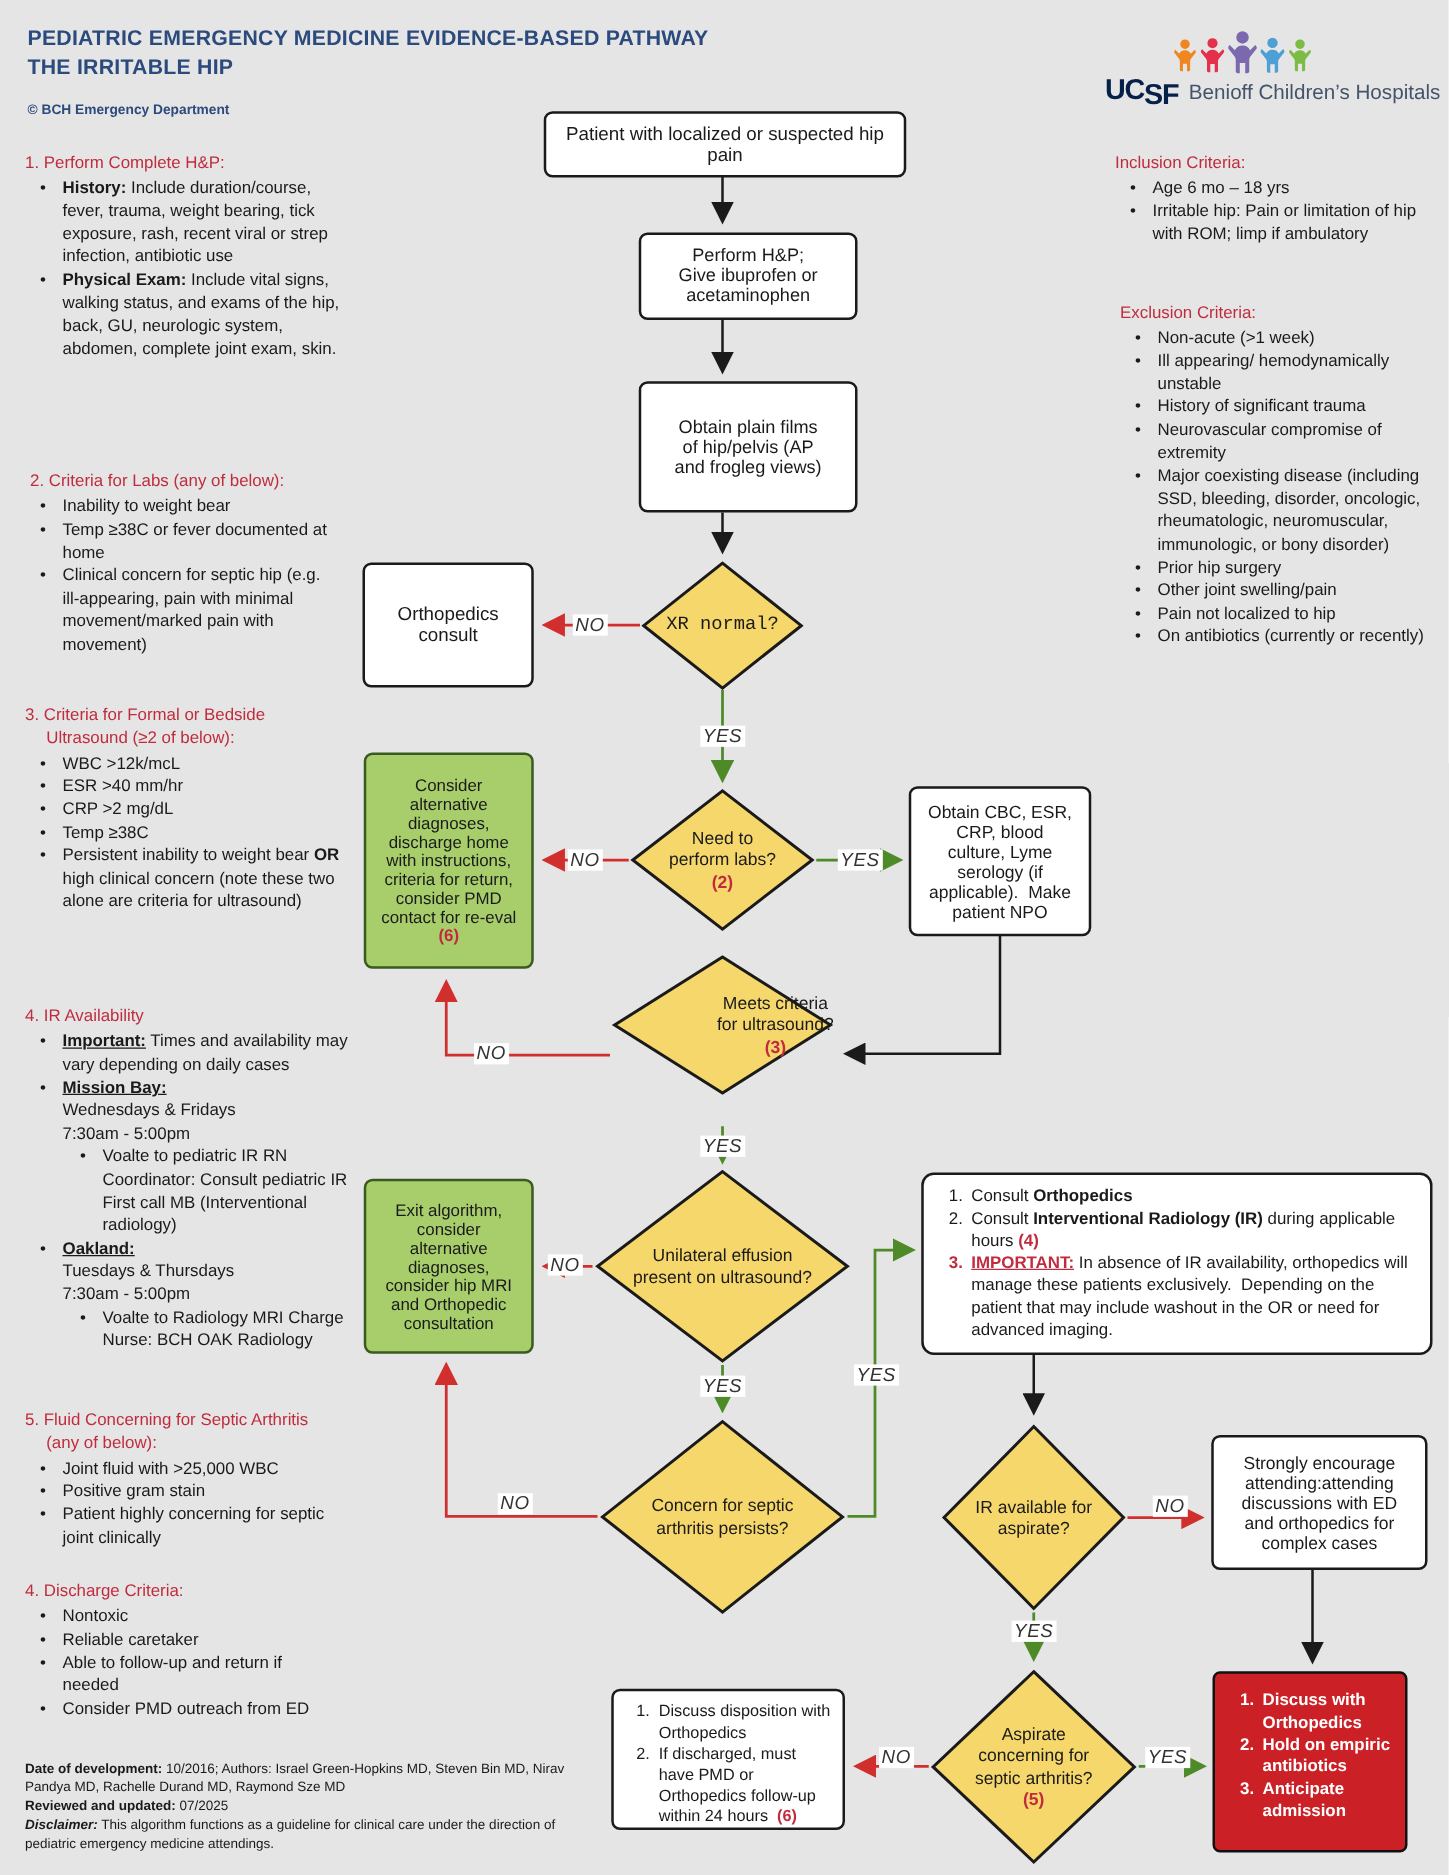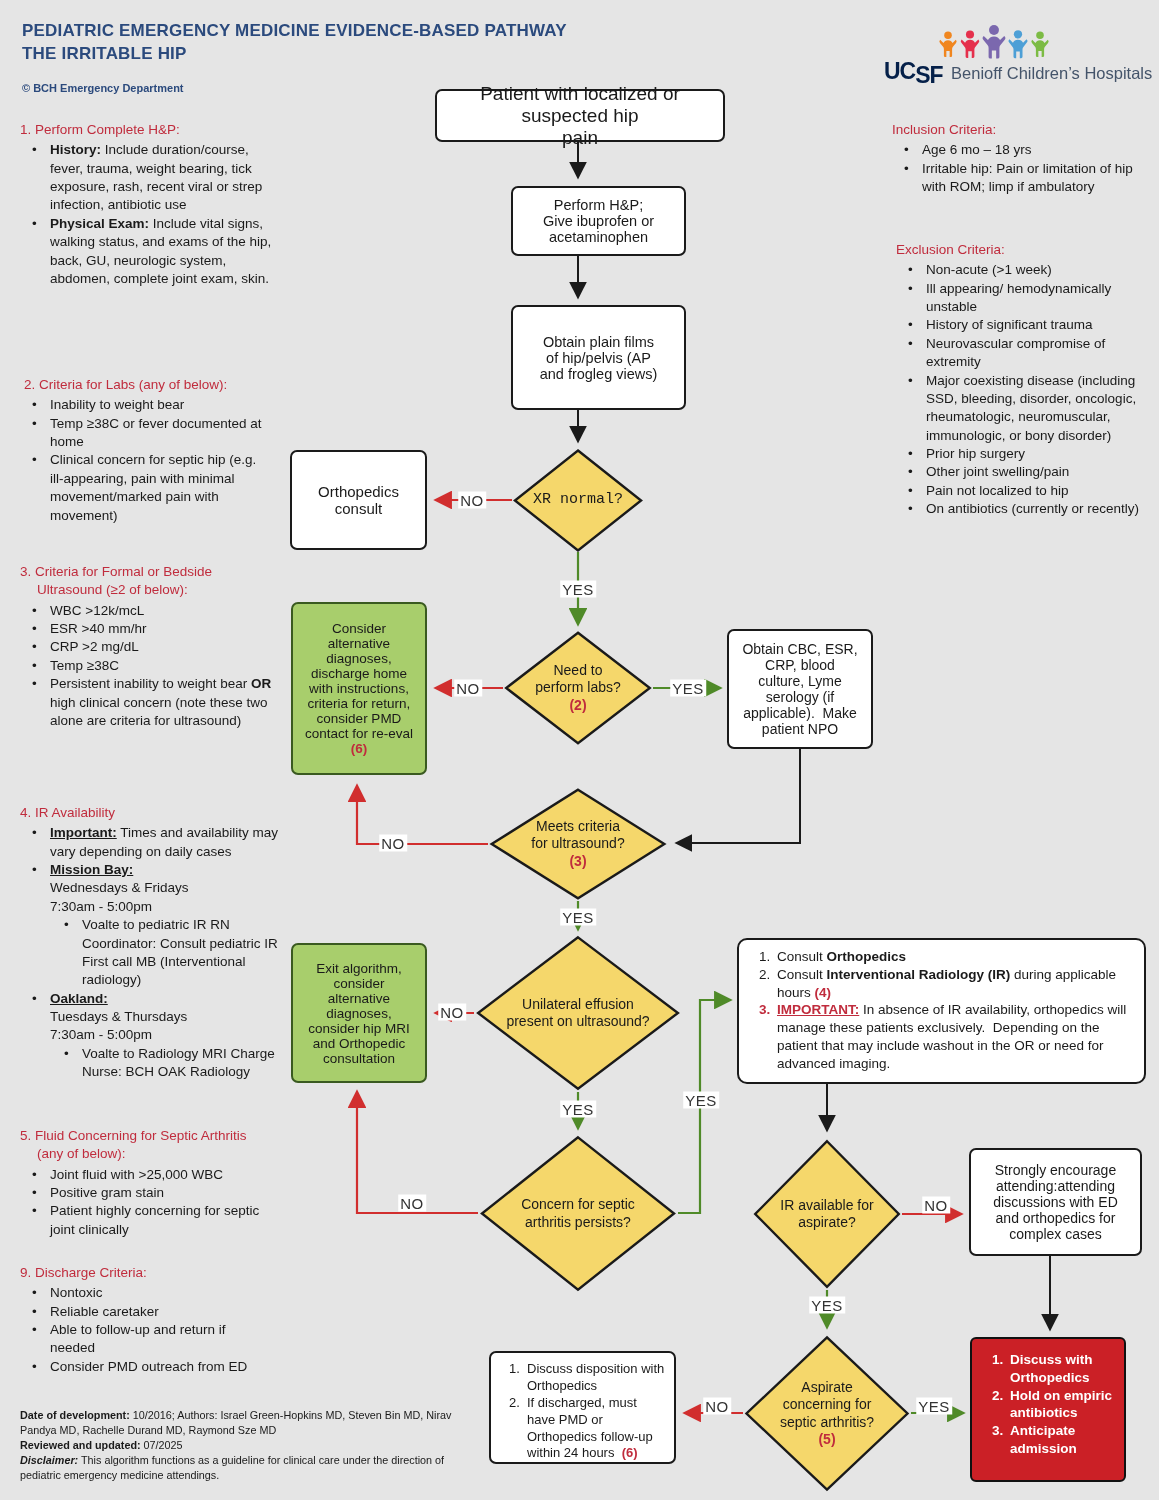--- a/index.html
+++ b/index.html
@@ -46,21 +46,21 @@
         align-items:flex-start;justify-content:flex-start;text-align:left;font-size:13.5px;}
   .rbox .mk,.rbox .tx{color:#fff;font-weight:bold;}
   .listbox{align-items:flex-start;justify-content:flex-start;text-align:left;}
   .ntext{white-space:pre-wrap;display:block;}
   .dref{display:block;}
   .diamond{position:absolute;z-index:2;display:flex;align-items:center;justify-content:center;
            text-align:center;}
   .diamond > svg{position:absolute;left:0;top:0;width:100%;height:100%;}
   .dtext{position:relative;z-index:1;white-space:pre-wrap;font-size:14px;line-height:1.25;}
   .lab{position:absolute;z-index:3;transform:translate(-50%,-50%);background:#fff;
-       font-size:15px;color:#333;padding:0 2px;letter-spacing:.5px;}
+       font-size:15px;color:#333;padding:0 2px;letter-spacing:.5px;font-style:italic;}
 </style>
 </head>
 <body>
 
 <div id="stage">
 
   <div class="title">
     <span>PEDIATRIC EMERGENCY MEDICINE EVIDENCE-BASED PATHWAY</span><br>
     <span>THE IRRITABLE HIP</span>
   </div>
@@ -181,21 +181,21 @@
           <span class="mk ">•</span>
           <span class="tx"><span>Positive gram stain</span></span>
         </div>
         <div class="li lvl1">
           <span class="mk ">•</span>
           <span class="tx"><span>Patient highly concerning for septic joint clinically</span></span>
         </div>
       </div>
   </div>
   <div class="sec" style="left:20px;top:1264px;width:252px;">
-    <div class="hd">9. Discharge Criteria:</div>
+    <div class="hd">4. Discharge Criteria:</div>
     <div>
         <div class="li lvl1">
           <span class="mk ">•</span>
           <span class="tx"><span>Nontoxic</span></span>
         </div>
         <div class="li lvl1">
           <span class="mk ">•</span>
           <span class="tx"><span>Reliable caretaker</span></span>
         </div>
         <div class="li lvl1">
@@ -308,21 +308,21 @@
       <path d="M578,552 V623" marker-end="url(#mG)"></path>
       <path d="M653,688 H719" marker-end="url(#mG)"></path>
       <path d="M578,901 V928" marker-end="url(#mG)"></path>
       <path d="M578,1092 V1127" marker-end="url(#mG)"></path>
       <path d="M678,1213 H700 V1000 H729" marker-end="url(#mG)"></path>
       <path d="M827,1290 V1326" marker-end="url(#mG)"></path>
       <path d="M911,1413 H962" marker-end="url(#mG)"></path>
     </g>
   </svg>
 
-  <div class="node rect" style="left:435px;top:89px;width:290px;height:53px;font-size:19px;">
+  <div class="node rect" style="left:435px;top:89px;width:290px;height:53px;font-size:15px;">
     <span class="ntext">Patient with localized or suspected hip
 pain</span>
   </div>
   <div class="node rect" style="left:511px;top:305px;width:175px;height:105px;font-size:14.5px;">
     <span class="ntext">Obtain plain films
 of hip/pelvis (AP
 and frogleg views)</span>
   </div>
   <div class="node rect" style="left:511px;top:186px;width:175px;height:70px;font-size:14.5px;">
     <span class="ntext">Perform H&amp;P;
@@ -418,21 +418,21 @@
       </svg>
     <div class="dtext" style="font-size:15px;font-family:Liberation Mono, monospace;">XR normal?</div>
   </div>
   <div class="diamond" style="left:504px;top:631px;width:148px;height:114px;">
     <svg viewBox="0 0 100 100" preserveAspectRatio="none">
         <polygon points="50,1.5 98.5,50 50,98.5 1.5,50" fill="#F5D76B" stroke="#1a1a1a" stroke-width="2.4" vector-effect="non-scaling-stroke"></polygon>
       </svg>
     <div class="dtext"><span>Need to
 perform labs?</span><span class="redb dref">(2)</span></div>
   </div>
-  <div class="diamond" style="left:489px;top:788px;width:178px;height:112px;">
+  <div class="diamond" style="left:489px;top:764px;width:178px;height:112px;justify-content:flex-end;">
     <svg viewBox="0 0 100 100" preserveAspectRatio="none">
         <polygon points="50,1.5 98.5,50 50,98.5 1.5,50" fill="#F5D76B" stroke="#1a1a1a" stroke-width="2.4" vector-effect="non-scaling-stroke"></polygon>
       </svg>
     <div class="dtext"><span>Meets criteria
 for ultrasound?</span><span class="redb dref">(3)</span></div>
   </div>
   <div class="diamond" style="left:479px;top:1135px;width:198px;height:157px;">
     <svg viewBox="0 0 100 100" preserveAspectRatio="none">
         <polygon points="50,1.5 98.5,50 50,98.5 1.5,50" fill="#F5D76B" stroke="#1a1a1a" stroke-width="2.4" vector-effect="non-scaling-stroke"></polygon>
       </svg>

